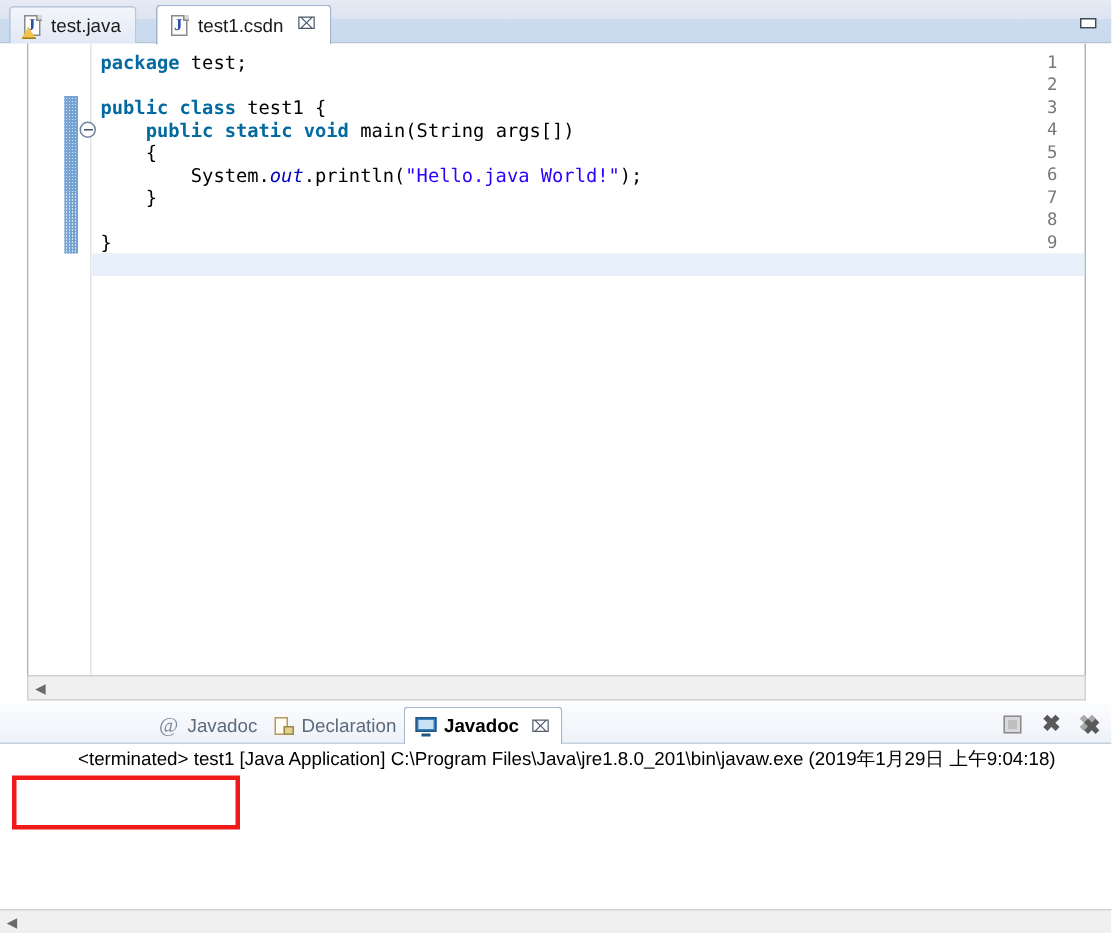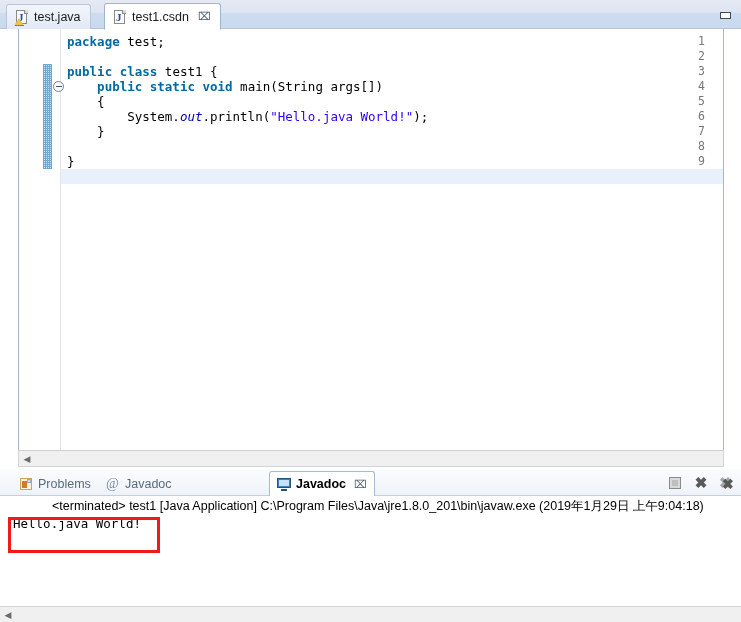--- a/index.html
+++ b/index.html
@@ -315,34 +315,33 @@
 
   <div id="editor-hscroll">
     <div class="sb-arrow left">◀</div>
     <div class="thumb"></div>
   </div>
 
   <div id="bottom-panel">
 
     <div id="bottom-tabbar">
 
-      <div class="btab" style="left:12px;">
-        <span class="ic ic-problems">
-          <span class="b1"></span>
-            <span class="b2"></span>
-            <span class="b3"></span>
-        </span>
-        <span>Problems</span>
-      </div>
 
       <div class="btab" style="left:99px;">
         <span class="ic"><span class="ic-at">@</span></span>
         <span>Javadoc</span>
       </div>
 
+      <div class="btab" style="left:175px;">
+        <span class="ic ic-decl">
+          <span class="p"></span>
+            <span class="a"></span>
+        </span>
+        <span>Declaration</span>
+      </div>
 
       <div class="btab active" style="left:269px;">
         <span class="ic ic-console">
           <span class="m"></span>
             <span class="s"></span>
         </span>
         <span>Javadoc</span>
         <span class="bclose">⌧</span>
       </div>
 
@@ -353,21 +352,20 @@
         <span class="tool tool-x">✖</span>
         <span class="tool tool-xx">
           <span class="x1">✖</span>
             <span class="x2">✖</span>
         </span>
       </div>
     </div>
 
     <div id="console-body">
       <div id="console-status">&lt;terminated&gt; test1 [Java Application] C:\Program Files\Java\jre1.8.0_201\bin\javaw.exe (2019年1月29日 上午9:04:18)</div>
-      <div id="console-out">Hello.java World!</div>
     </div>
   </div>
 
   <div id="redbox" style="border-color: rgb(240, 26, 26);"></div>
 
 
   <div id="console-hscroll">
     <div class="sb-arrow left">◀</div>
     <div class="thumb"></div>
   </div>

